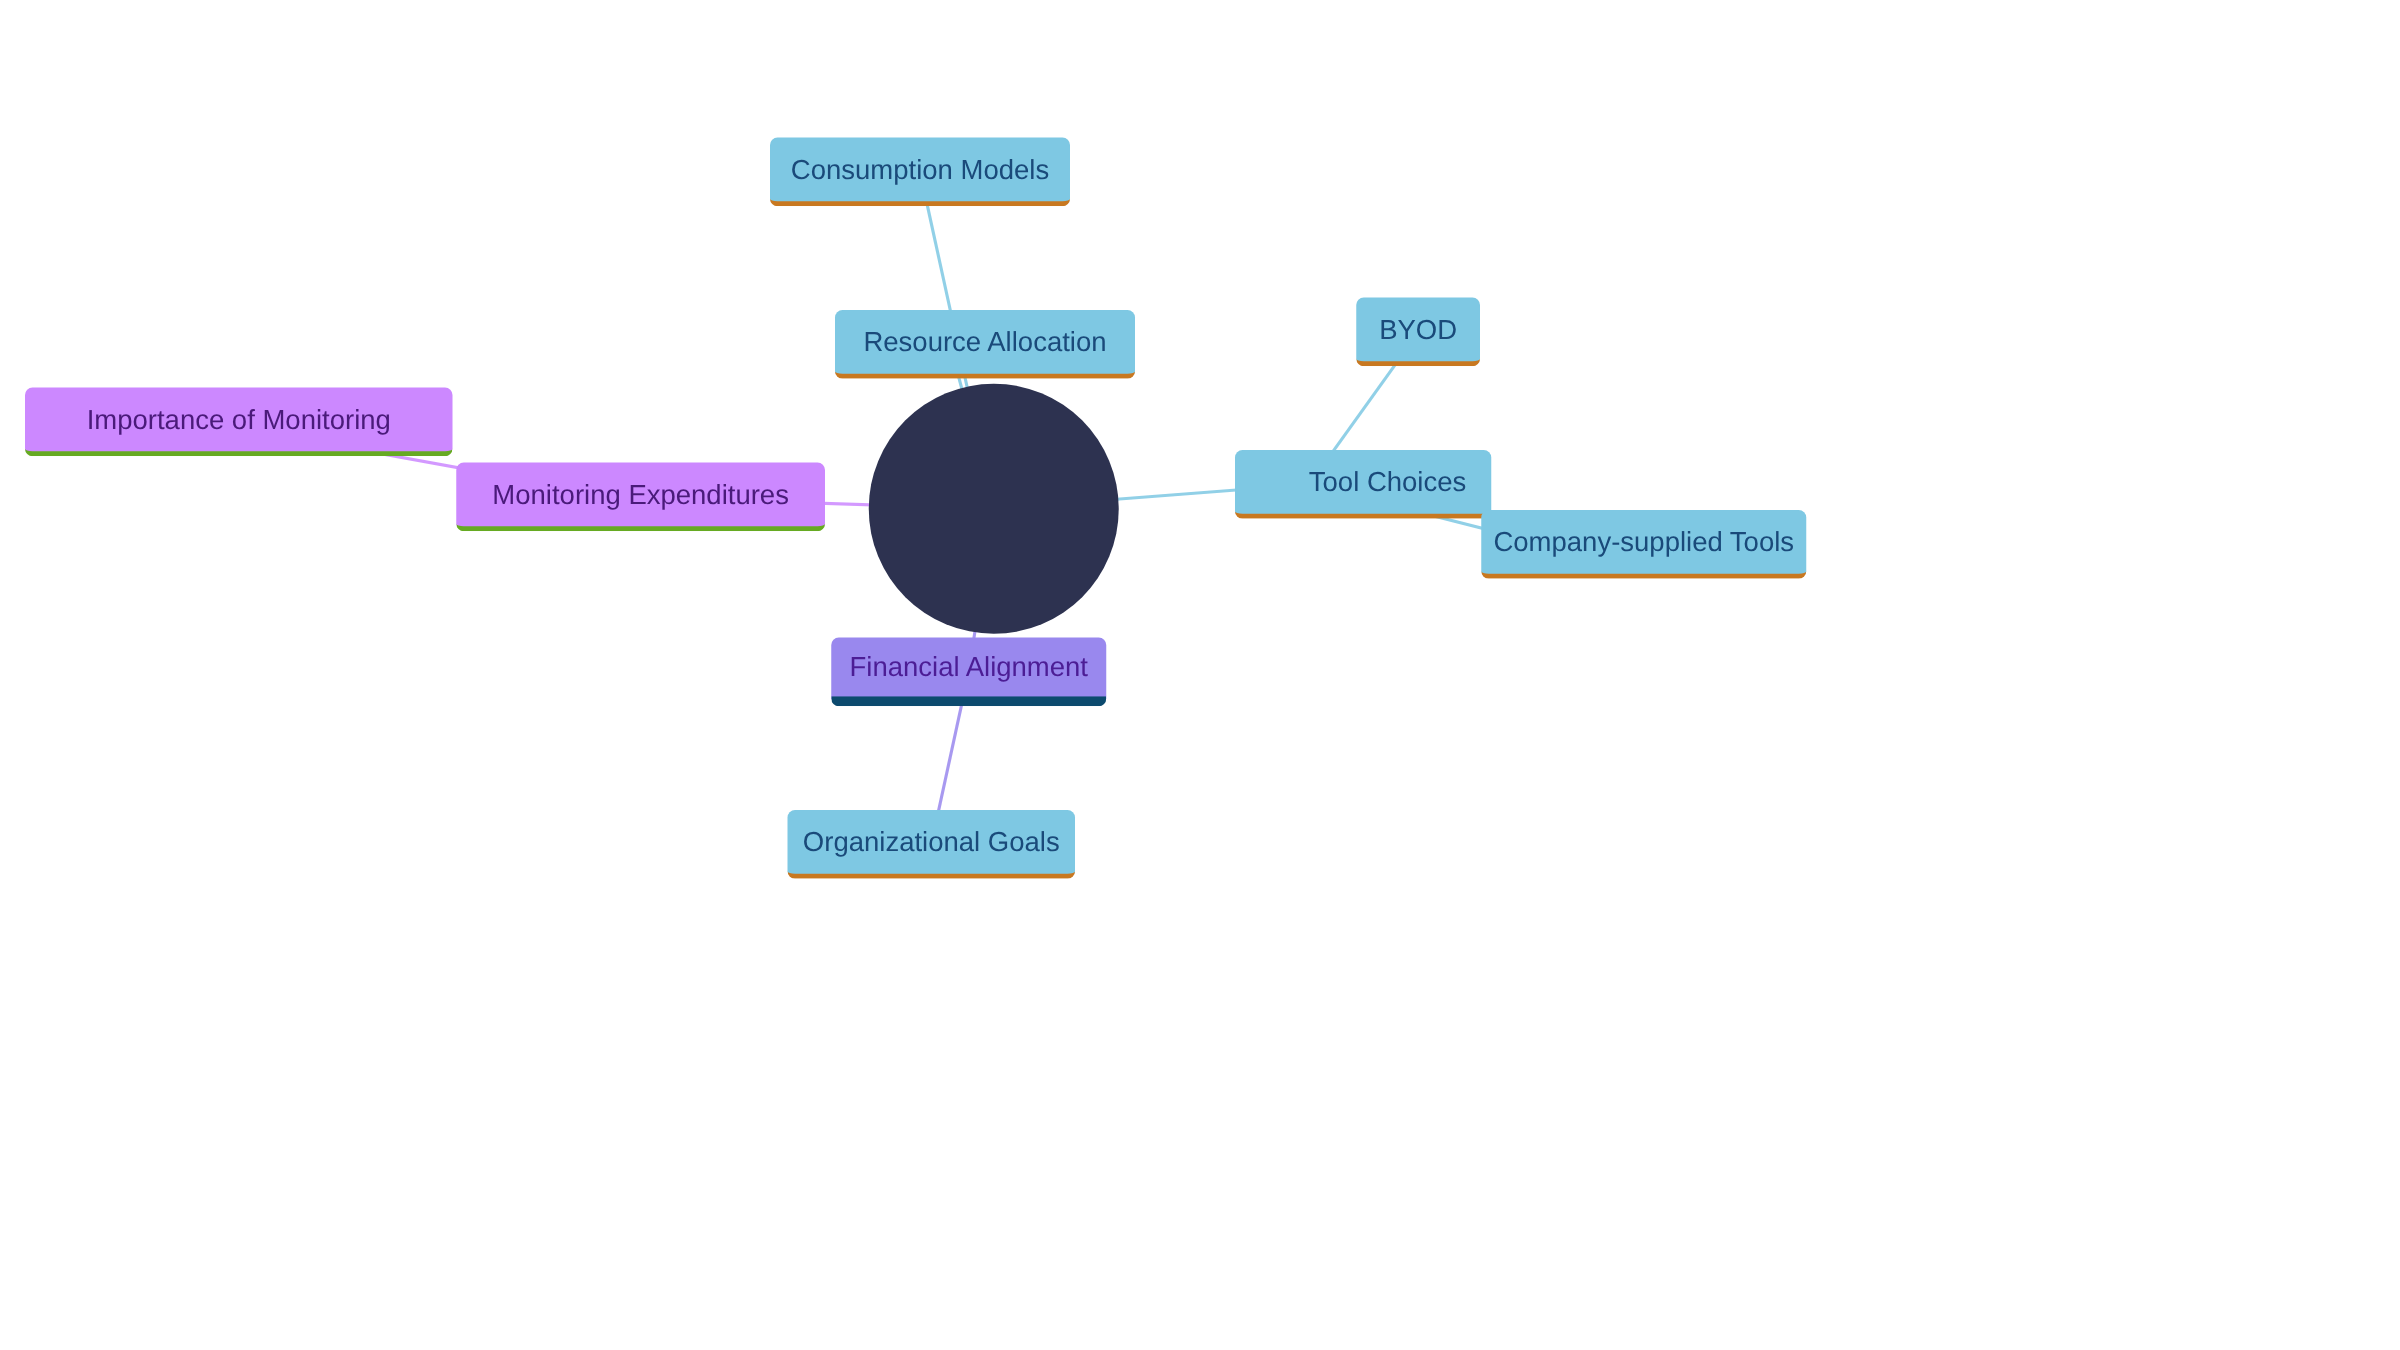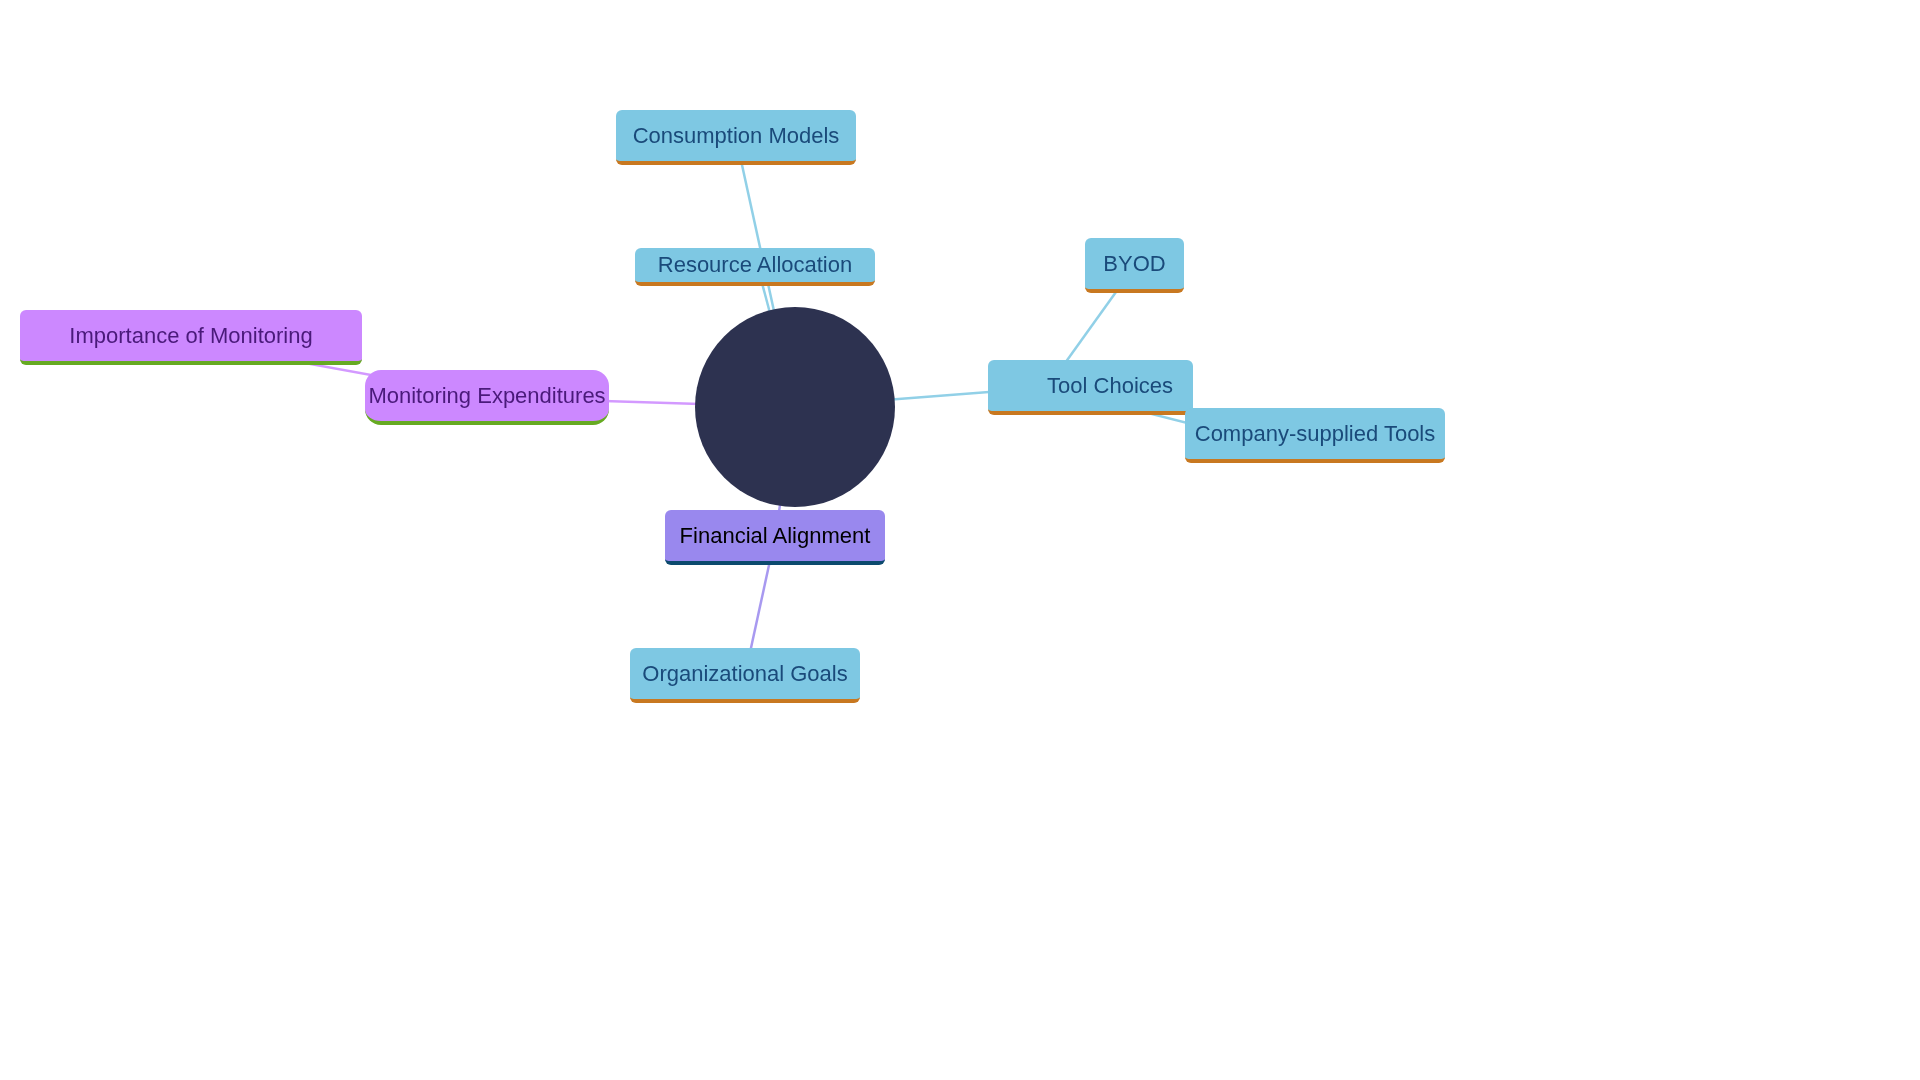--- a/index.html
+++ b/index.html
@@ -39,22 +39,22 @@
     }
 
     .node-purple {
       background: #cc88ff;
       color: #4a1a7a;
       border-bottom: 4px solid #66aa22;
     }
 
     .node-violet {
       background: #9988ee;
-      color: #000000;
-      border-bottom: 4px solid #0c4a6e;
+      color: #4c1d95;
+      border-bottom: 8px solid #0c4a6e;
     }
 
     .center-node {
       position: absolute;
       border-radius: 50%;
       background: #2d3250;
       color: #ffffff;
       display: flex;
       align-items: center;
       justify-content: center;
@@ -81,27 +81,27 @@
   </svg>
 
 <div class="center-node" id="center-node" style="left: 695px; top: 307px;">
   <span></span>
 </div>
 
 <div id="nodes-container">
     <div class="node node-blue" id="node-consumption-models" style="left: 616px; top: 110px; width: 240px; height: 55px;">
       <span>Consumption Models</span>
     </div>
-    <div class="node node-blue" id="node-resource-allocation" style="left: 635px; top: 248px; width: 240px; height: 38px;">
+    <div class="node node-blue" id="node-resource-allocation" style="left: 668px; top: 248px; width: 240px; height: 55px;">
       <span>Resource Allocation</span>
     </div>
     <div class="node node-purple" id="node-importance-of-monitoring" style="left: 20px; top: 310px; width: 342px; height: 55px;">
       <span>Importance of Monitoring</span>
     </div>
-    <div class="node node-purple" id="node-monitoring-expenditures" style="left: 365px; top: 370px; width: 244px; height: 55px; border-radius: 16px;">
+    <div class="node node-purple" id="node-monitoring-expenditures" style="left: 365px; top: 370px; width: 295px; height: 55px;">
       <span>Monitoring Expenditures</span>
     </div>
     <div class="node node-blue" id="node-tool-choices" style="left: 988px; top: 360px; width: 205px; height: 55px; justify-content: flex-end;">
       <span>Tool Choices</span>
     </div>
     <div class="node node-blue" id="node-byod" style="left: 1085px; top: 238px; width: 99px; height: 55px;">
       <span>BYOD</span>
     </div>
     <div class="node node-blue" id="node-company-supplied-tools" style="left: 1185px; top: 408px; width: 260px; height: 55px;">
       <span>Company-supplied Tools</span>

